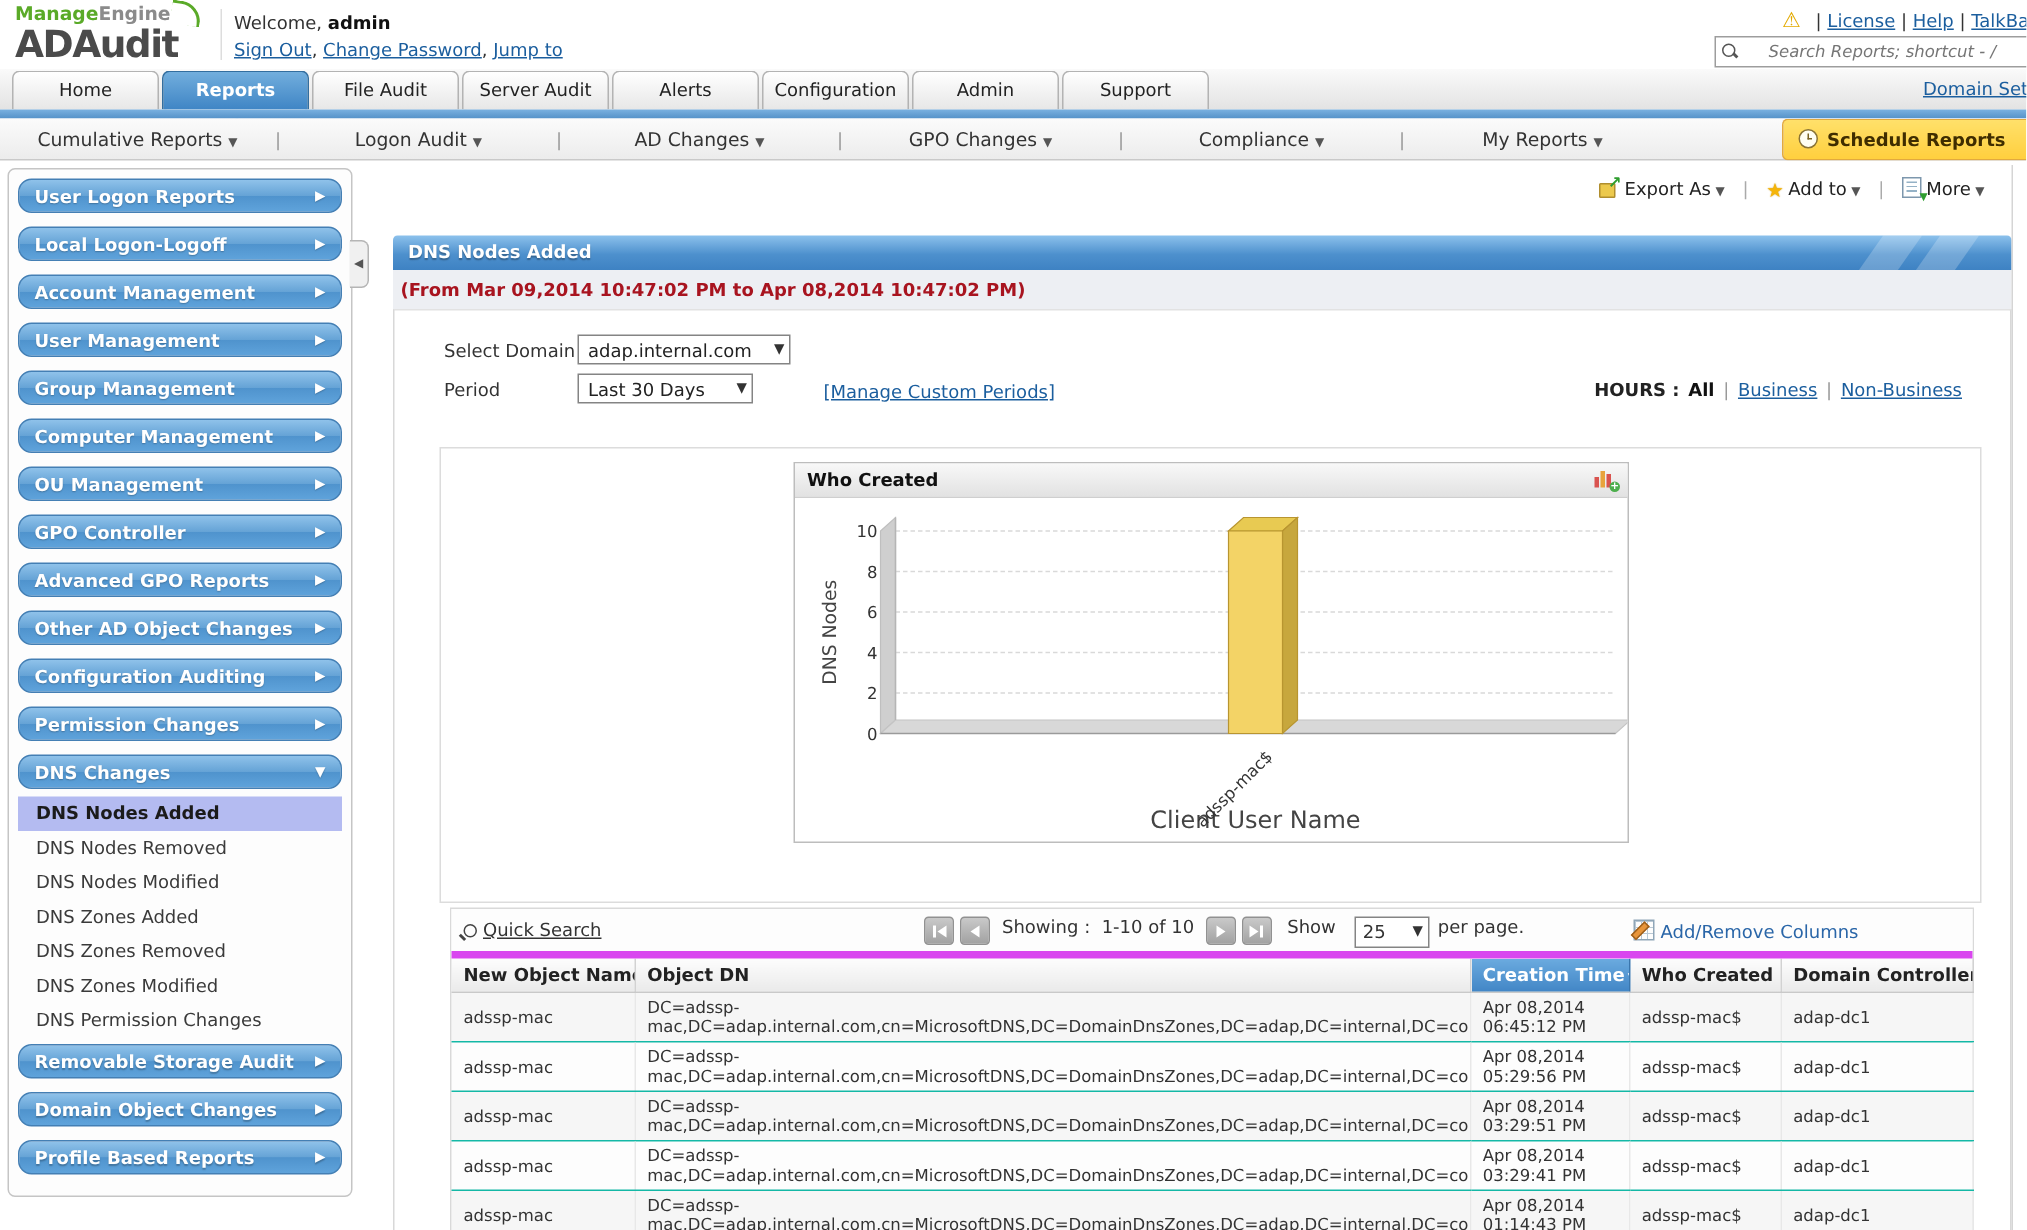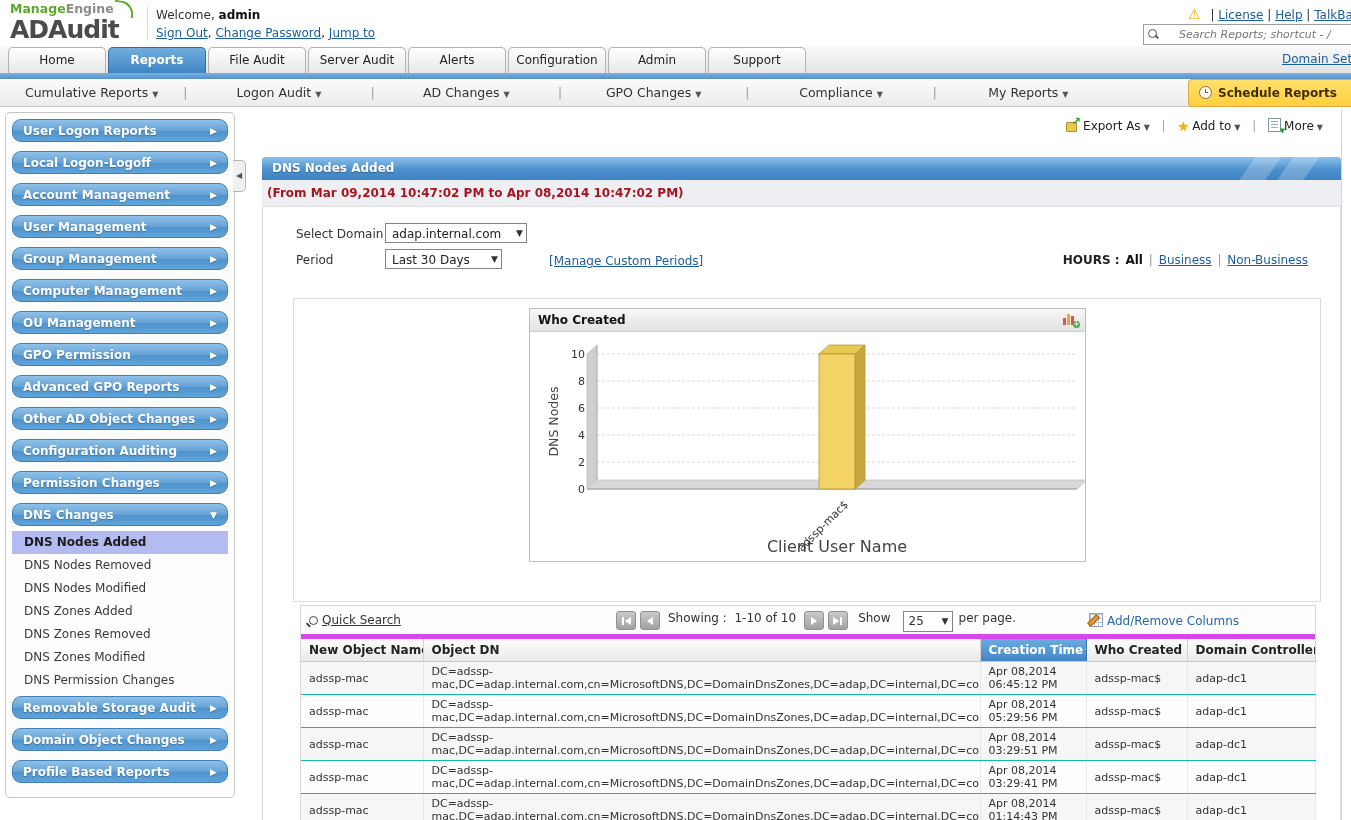--- a/index.html
+++ b/index.html
@@ -192,21 +192,21 @@
   </div>
 
   <div id="sidebar">
       <div class="side-btn"><span>User Logon Reports</span><span class="arr">▶</span></div>
       <div class="side-btn"><span>Local Logon-Logoff</span><span class="arr">▶</span></div>
       <div class="side-btn"><span>Account Management</span><span class="arr">▶</span></div>
       <div class="side-btn"><span>User Management</span><span class="arr">▶</span></div>
       <div class="side-btn"><span>Group Management</span><span class="arr">▶</span></div>
       <div class="side-btn"><span>Computer Management</span><span class="arr">▶</span></div>
       <div class="side-btn"><span>OU Management</span><span class="arr">▶</span></div>
-      <div class="side-btn"><span>GPO Permission</span><span class="arr">▶</span></div>
+      <div class="side-btn"><span>GPO Controller</span><span class="arr">▶</span></div>
       <div class="side-btn"><span>Advanced GPO Reports</span><span class="arr">▶</span></div>
       <div class="side-btn"><span>Other AD Object Changes</span><span class="arr">▶</span></div>
       <div class="side-btn"><span>Configuration Auditing</span><span class="arr">▶</span></div>
       <div class="side-btn"><span>Permission Changes</span><span class="arr">▶</span></div>
       <div class="side-btn"><span>DNS Changes</span><span class="arr">▼</span></div>
       <div class="side-sub">
         <div class="sub-item sel">DNS Nodes Added</div>
         <div class="sub-item">DNS Nodes Removed</div>
         <div class="sub-item">DNS Nodes Modified</div>
         <div class="sub-item">DNS Zones Added</div>

